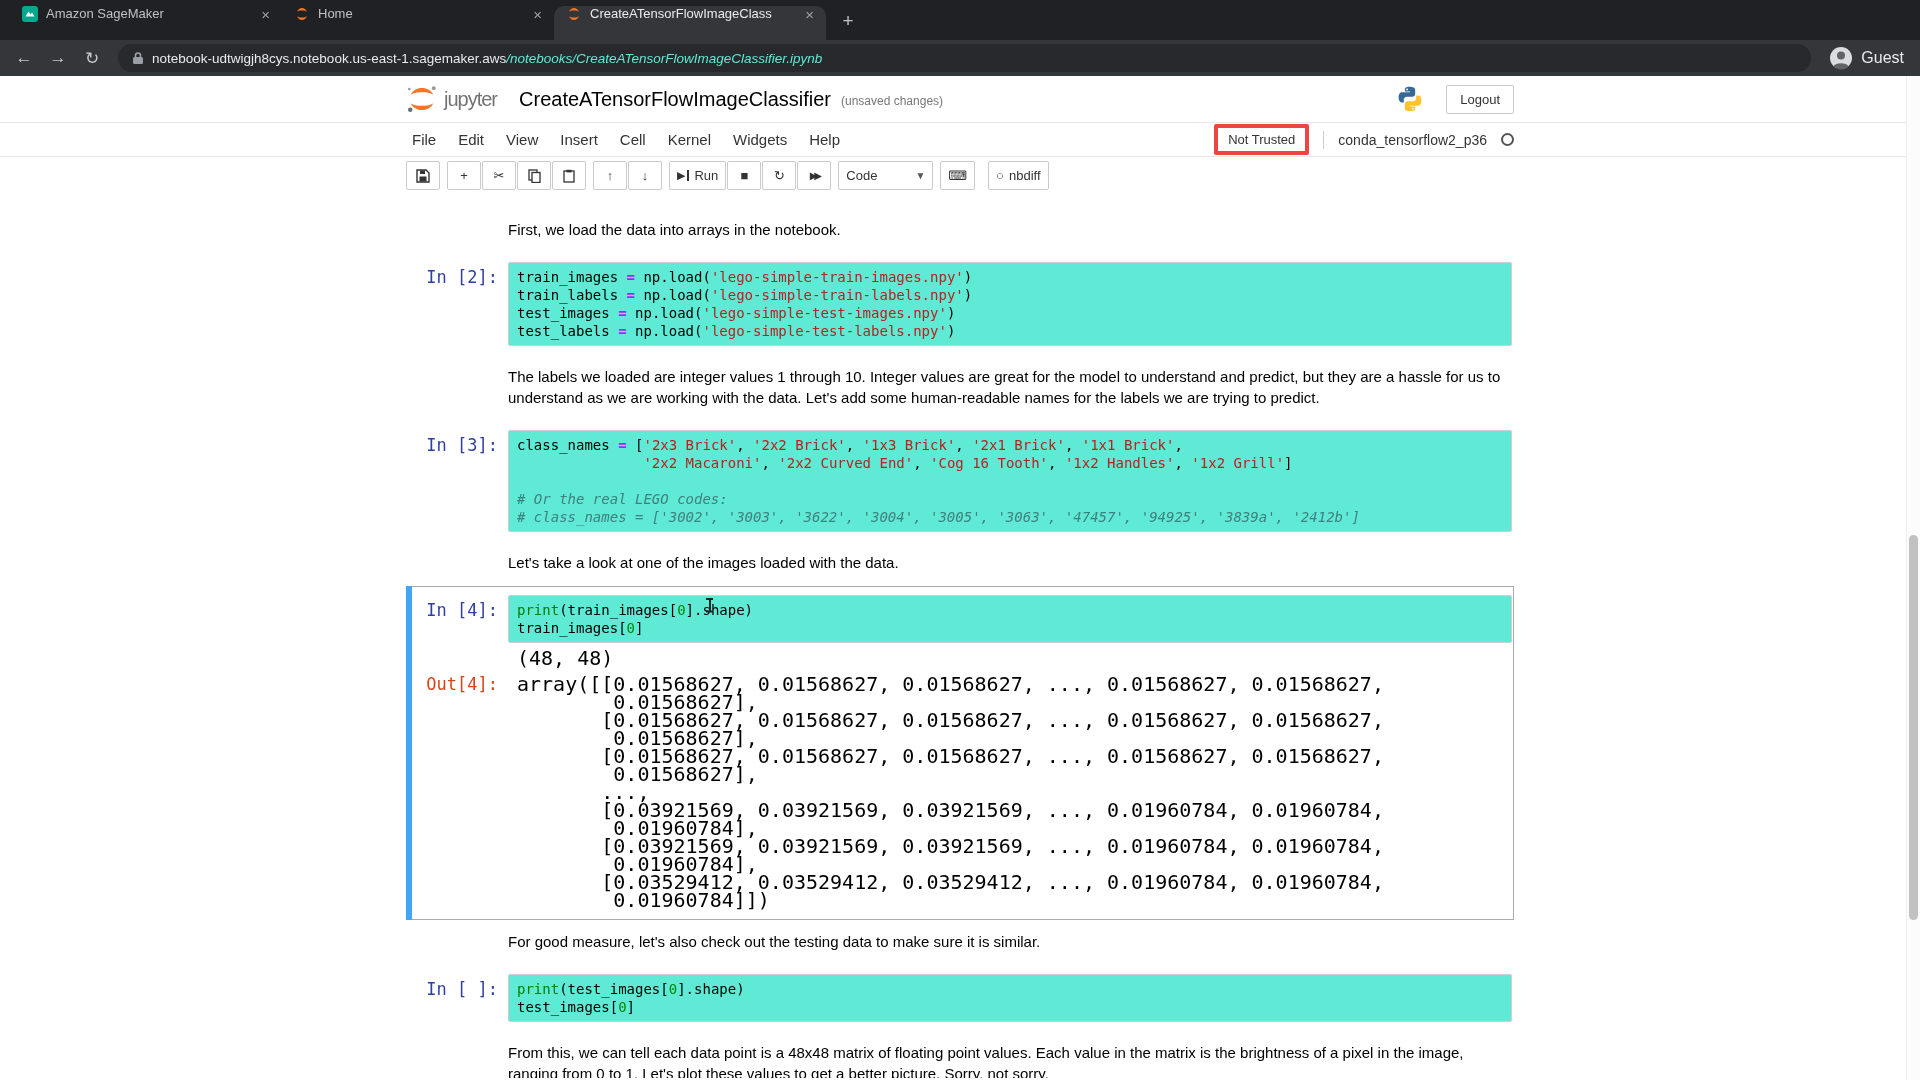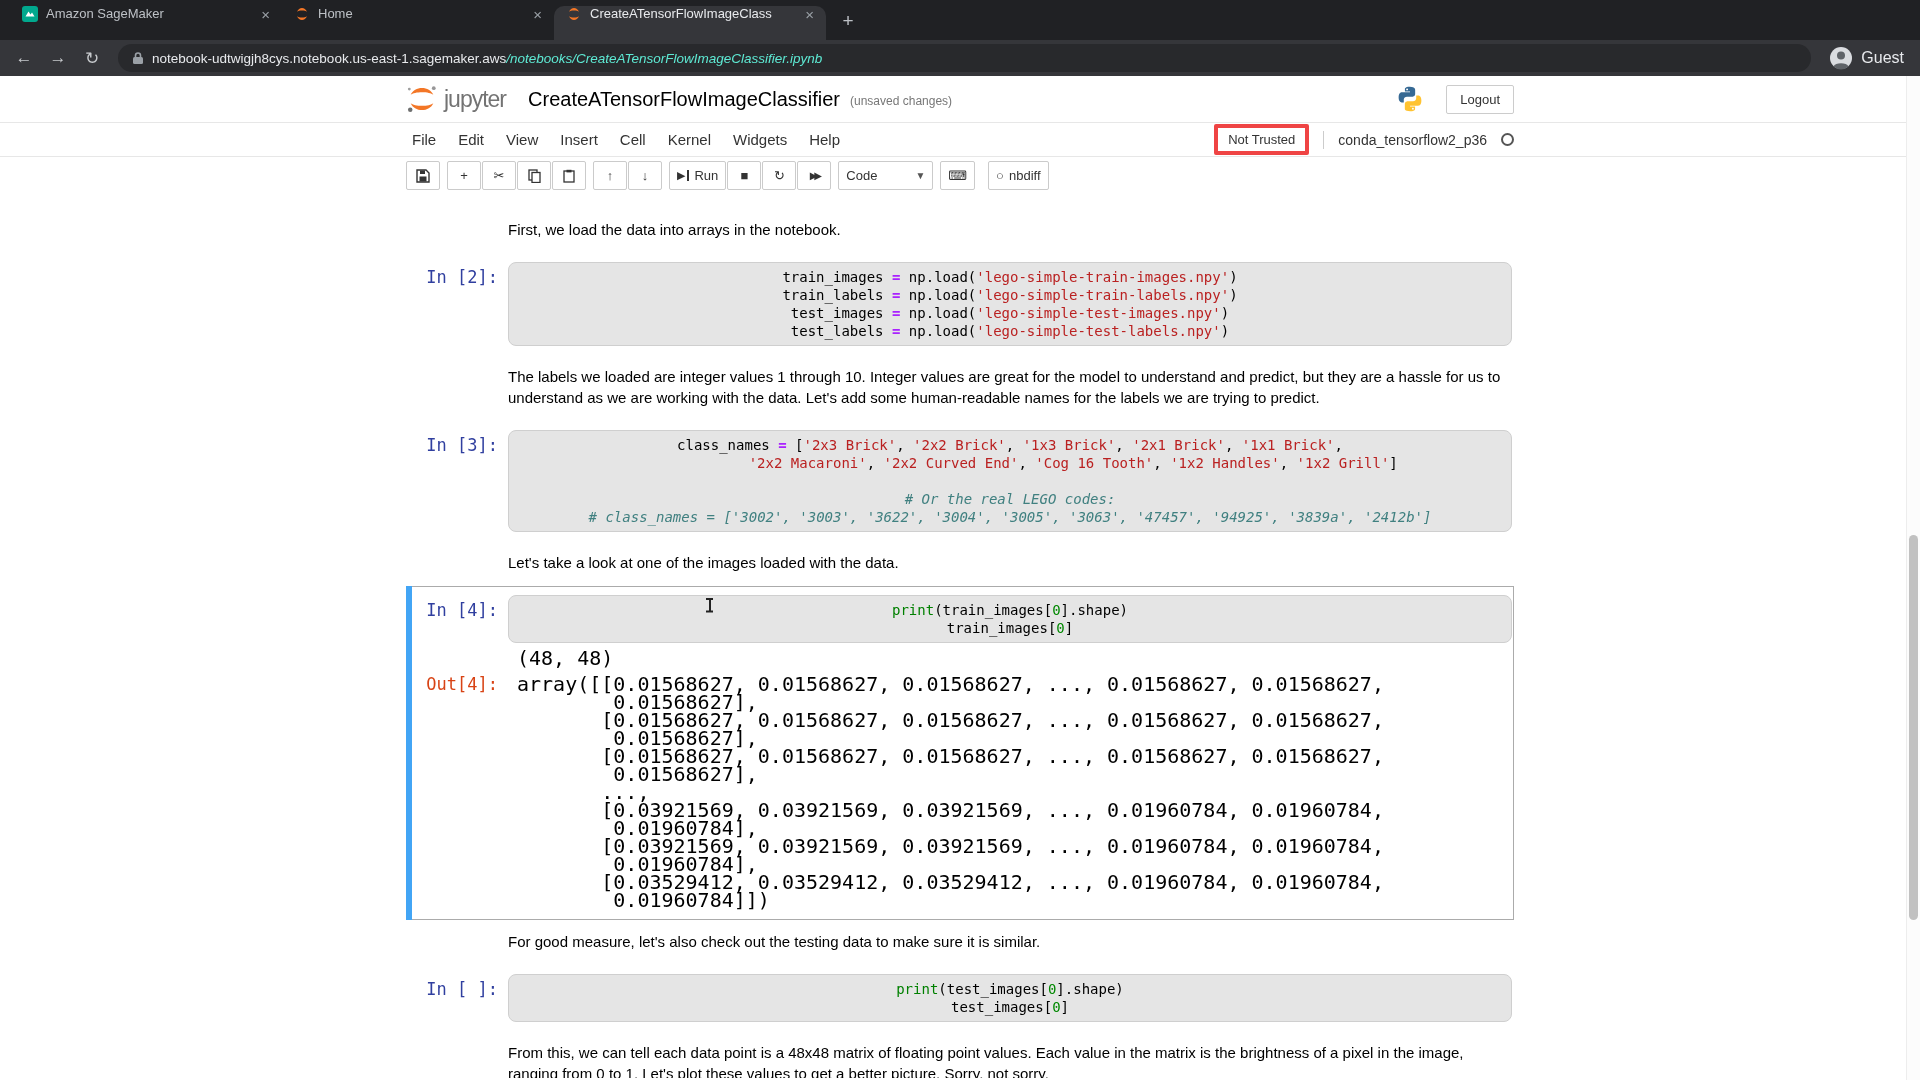--- a/index.html
+++ b/index.html
@@ -22,21 +22,21 @@
           justify-content:center;border-radius:50%;}
   .omnibox{flex:1;height:28px;background:#28292c;border-radius:14px;display:flex;align-items:center;
            gap:8px;padding:0 14px;margin:0 6px;}
   .url{font-size:13.5px;color:#e8eaed;white-space:nowrap;overflow:hidden;}
   .url .path{color:#5eead4;font-style:italic;}
   .profile{display:flex;align-items:center;gap:8px;color:#e8eaed;font-size:16px;padding:0 6px;}
 
   
   .jp-header{height:46px;background:#fff;border-bottom:1px solid #e7e7e7;}
   .jp-container{width:1108px;margin:0 auto;height:100%;display:flex;align-items:center;}
-  .jp-word{font-size:23px;color:#737373;letter-spacing:-1px;margin-left:6px;}
+  .jp-word{font-size:20px;color:#737373;letter-spacing:-1px;margin-left:6px;}
   .nb-title{font-size:20px;color:#000;font-weight:500;margin-left:22px;}
   .nb-status{font-size:12px;color:#777;margin-left:10px;margin-top:4px;}
   .hdr-right{margin-left:auto;display:flex;align-items:center;gap:22px;}
   .logout-btn{border:1px solid #ccc;border-radius:2px;background:#fff;color:#333;
               font-size:13px;padding:6px 13px;}
 
   .jp-menubar{height:33px;border-bottom:1px solid #e7e7e7;background:#fff;}
   .jp-menubar .jp-container{align-items:center;}
   #menu-items{display:flex;}
   .menu-item{font-size:15px;color:#333;padding:0 11px;line-height:33px;}
@@ -64,21 +64,21 @@
   .nb{width:1108px;margin:0 auto;padding-top:14px;}
   .cell{position:relative;border:1px solid transparent;padding:8px 1px;box-sizing:border-box;}
   .cell.selected{border-color:#ababab;}
   .cell.selected::before{content:'';position:absolute;left:-1px;top:-1px;bottom:-1px;width:6px;
                          background:var(--sel-bar,#42a5f5);}
   .crow{display:flex;align-items:flex-start;}
   .prompt{flex:none;width:100px;box-sizing:border-box;padding:6px 10px 0 0;text-align:right;
           font-family:"DejaVu Sans Mono",monospace;font-size:17px;line-height:18px;white-space:nowrap;}
   .prompt.in{color:var(--in-prompt,#303f9f);}
   .prompt.out{color:var(--out-prompt,#d84315);}
-  .input-area{flex:1;background:#e5e5e5;border:1px solid #cfcfcf;border-radius:8px;padding:5px 8px;min-width:0;text-align:center;}
+  .input-area{flex:1;background:#5eead4;border:1px solid #cfcfcf;border-radius:2px;padding:5px 8px;min-width:0;}
   .cline{white-space:pre;min-height:18px;font-family:"DejaVu Sans Mono",monospace;font-size:14px;line-height:18px;color:#000;}
   .tk-n{color:#000;}
   .tk-o{color:var(--tk-o,#aa22ff);font-weight:bold;}
   .tk-s{color:var(--tk-s,#ba2121);}
   .tk-c{color:var(--tk-c,#408080);font-style:italic;}
   .tk-k{color:var(--tk-k,#008000);}
   .tk-m{color:var(--tk-m,#008800);}
   .out-pre{flex:1;margin:0;padding:6px 0 2px 9px;font-family:"DejaVu Sans Mono",monospace;
            font-size:20px;line-height:18px;color:#000;white-space:pre;min-width:0;overflow:hidden;}
   .mdtext{flex:1;font-size:15px;line-height:21px;color:#000;padding:2px 0 4px;}

